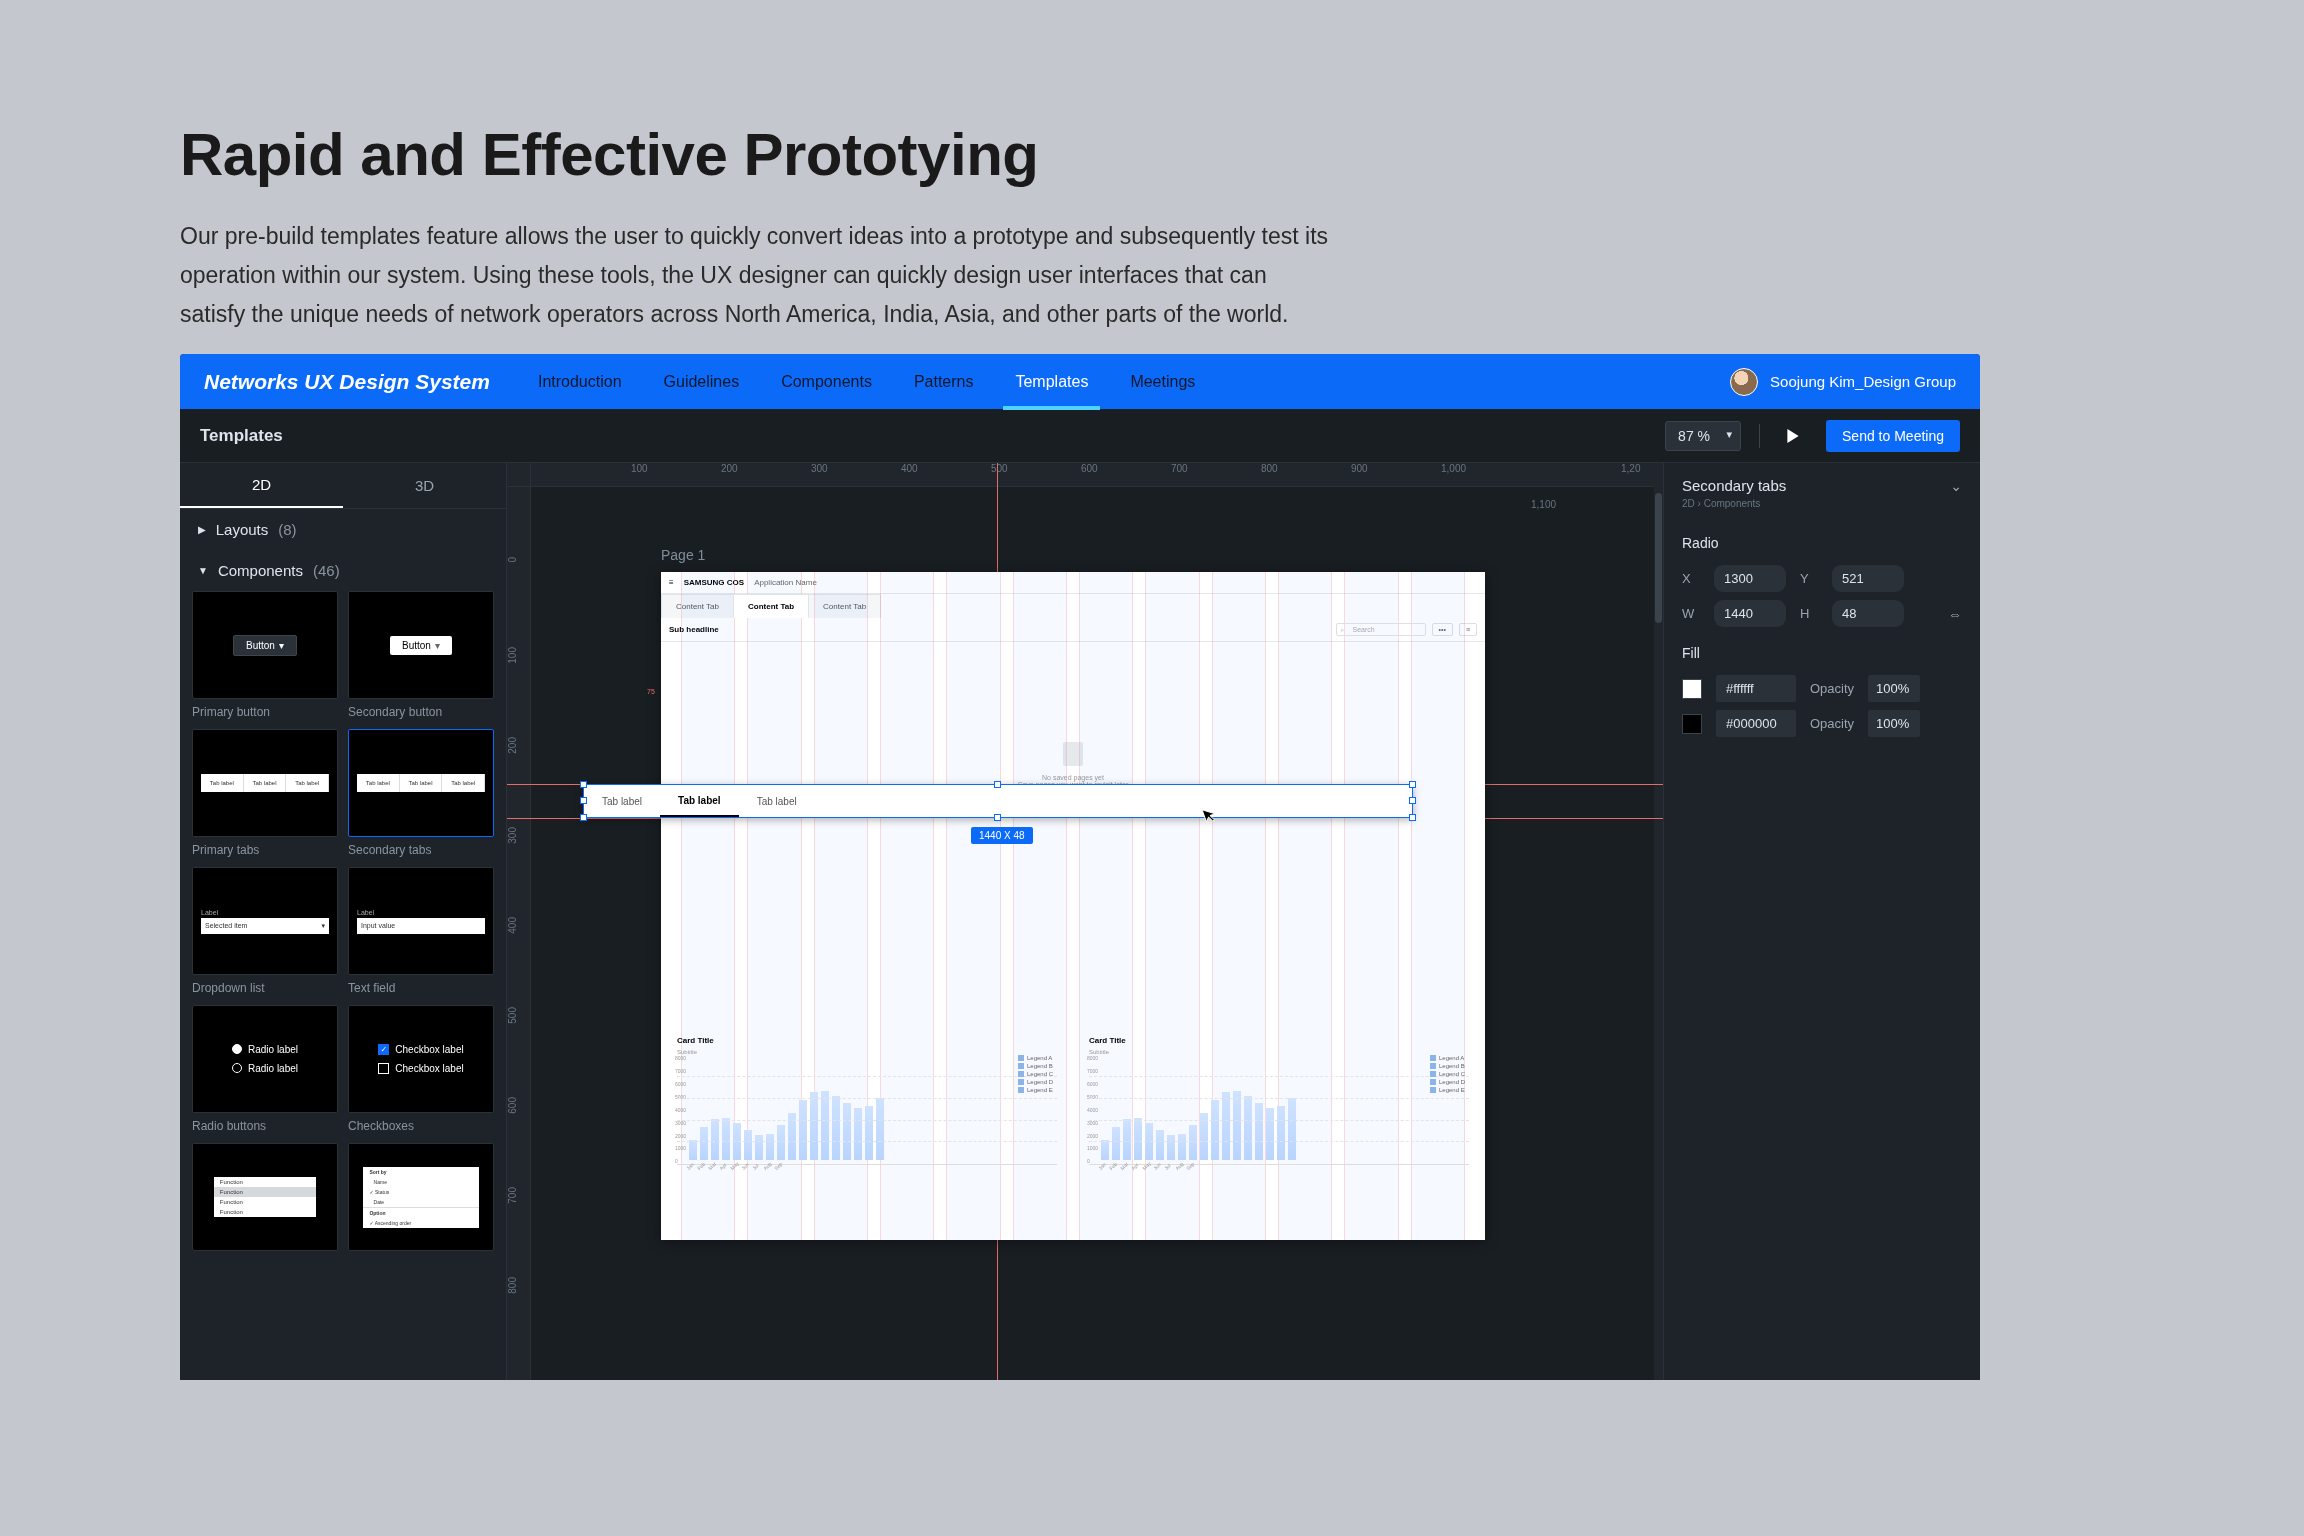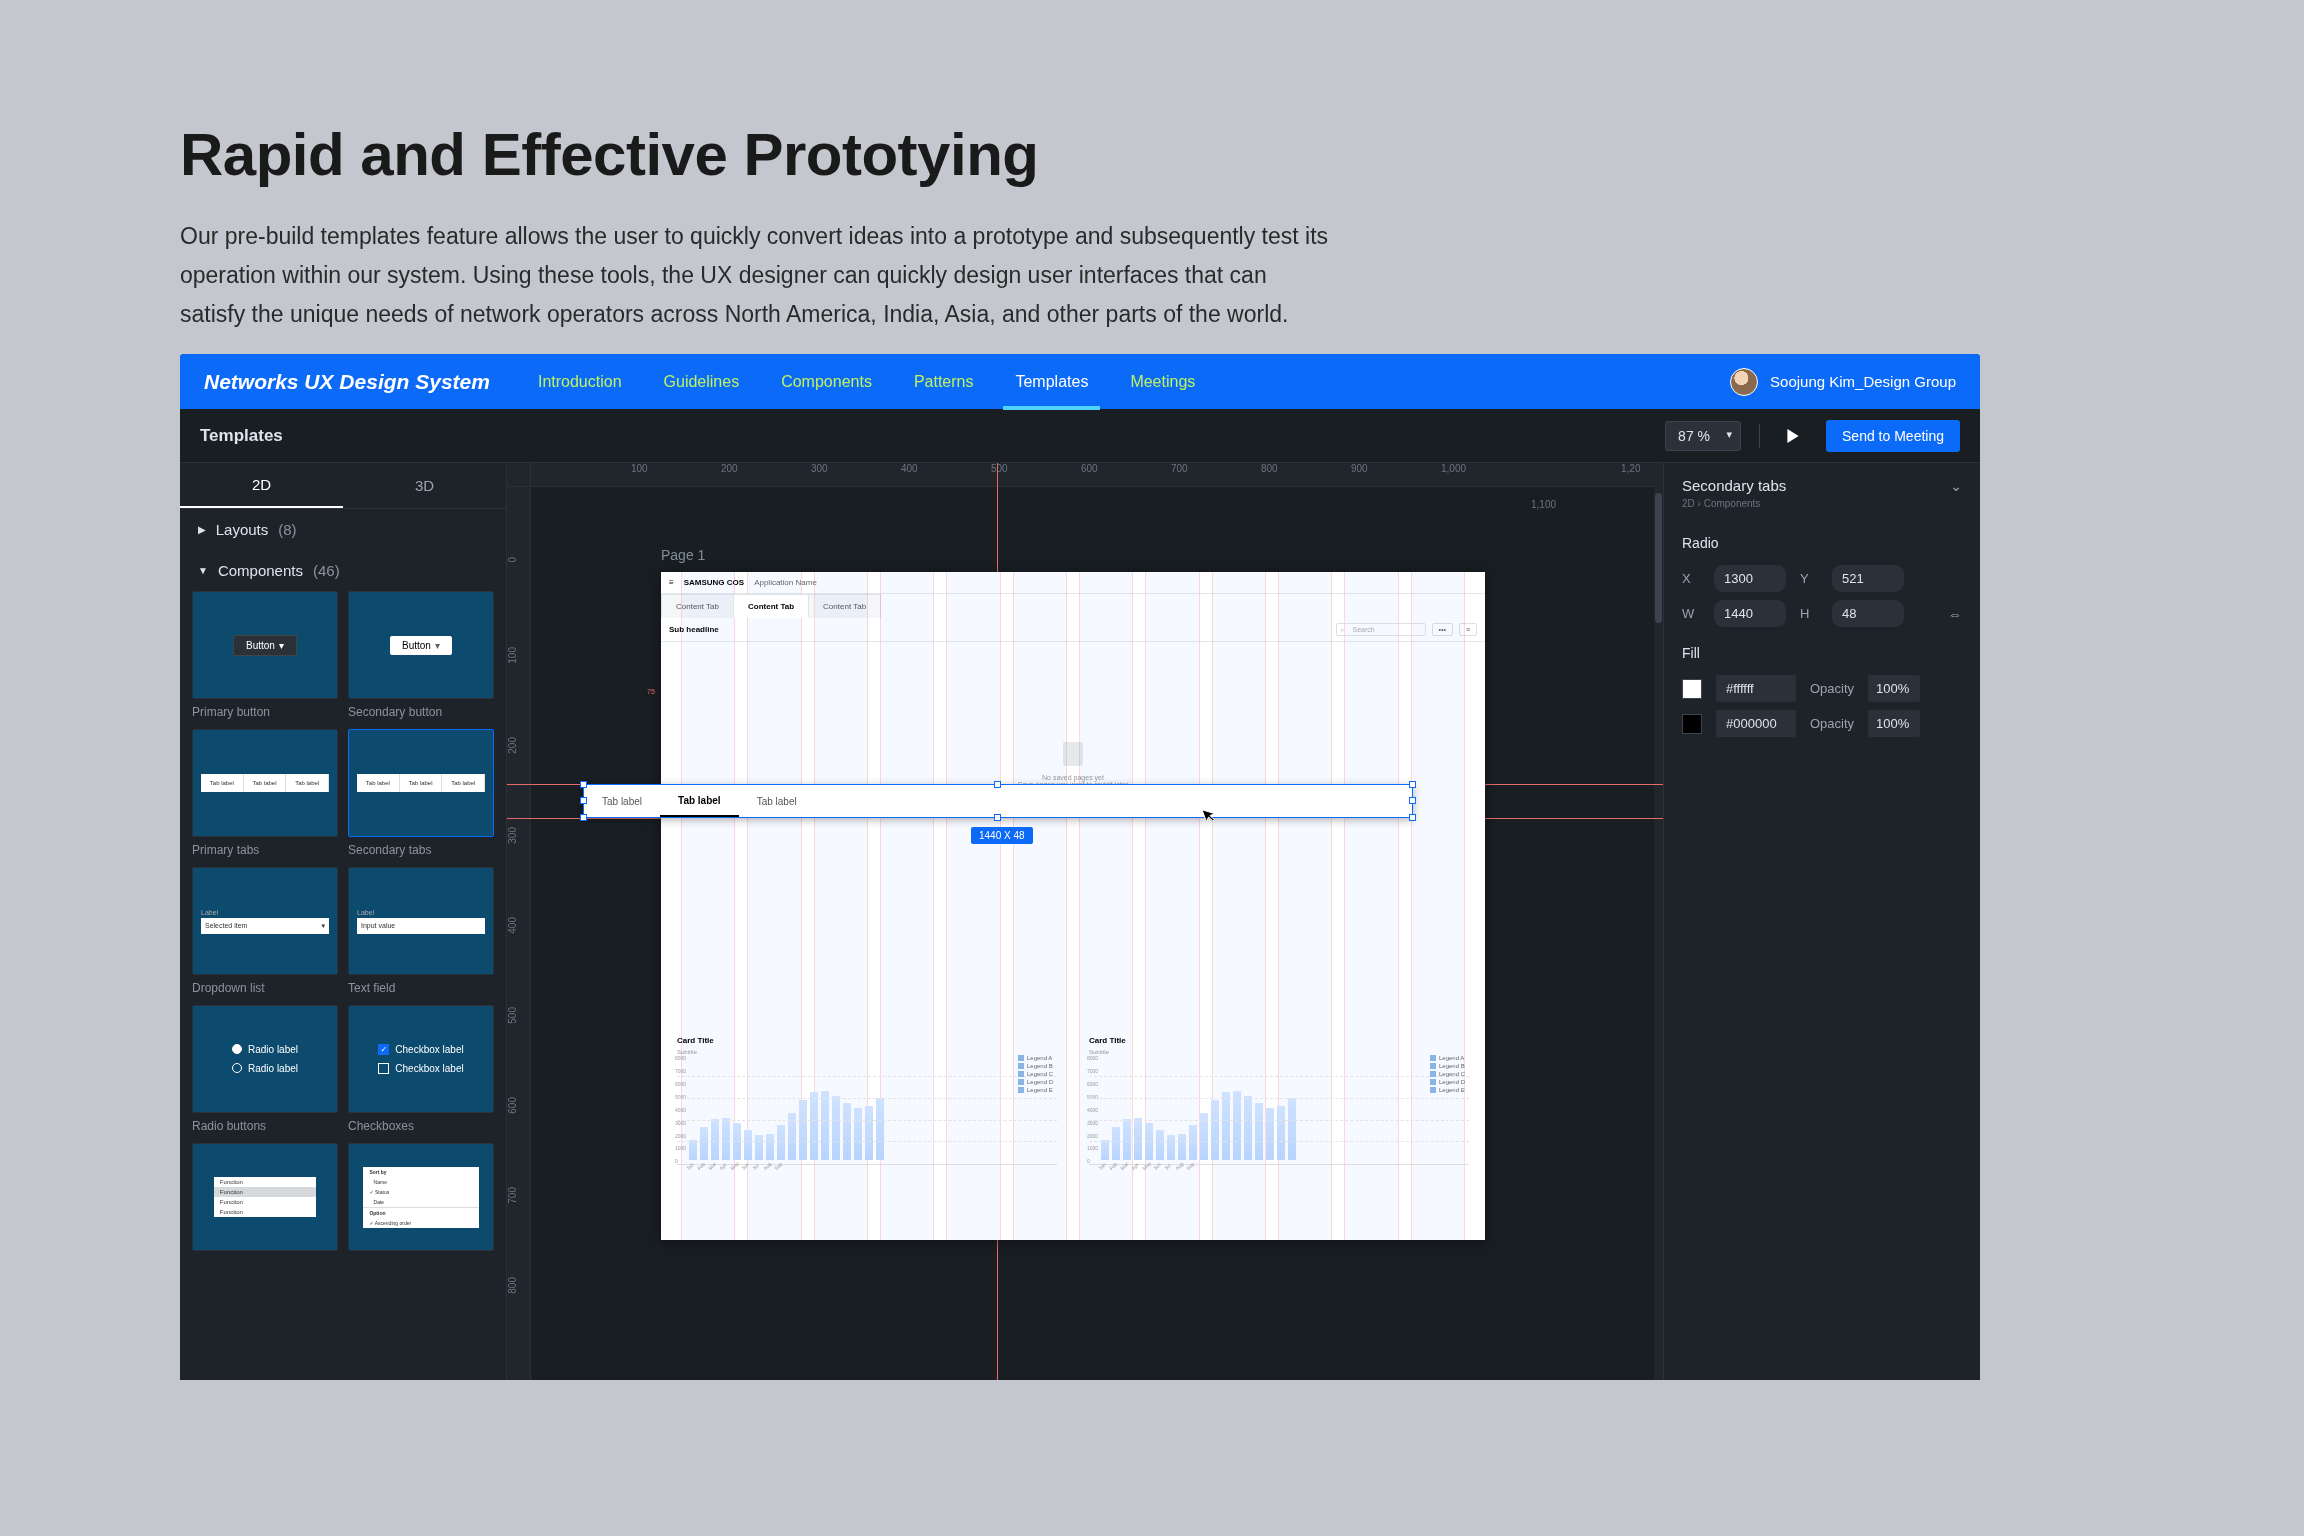--- a/index.html
+++ b/index.html
@@ -8,21 +8,21 @@
 .page-wrapper { padding: 120px 180px 0 180px; }
 .page-title { font-size: 60px; font-weight: 800; color: #1a1a1a; margin-bottom: 28px; letter-spacing: -0.5px; }
 .page-description { font-size: 23px; color: #2a2a2a; line-height: 1.7; max-width: 1150px; margin-bottom: 20px; }
 
 .app-window { background: #191e23; border-radius: 4px 4px 0 0; overflow: hidden; width: 1800px; height: 1026px; position: relative; }
 
 
 .topbar { background: #0b6af7; height: 55px; display: flex; align-items: center; padding: 0 24px; }
 .logo { color: #fff; font-weight: 700; font-style: italic; font-size: 21px; margin-right: 48px; }
 .nav-tabs { display: flex; gap: 42px; flex: 1; }
-.nav-tab { color: #bef264; font-size: 16px; padding: 18px 0; cursor: pointer; position: relative; }
+.nav-tab { color: #0f172a; font-size: 16px; padding: 18px 0; cursor: pointer; position: relative; }
 .nav-tab.active { color: #fff; }
 .nav-tab.active::after { content:''; position:absolute; bottom:-1px; left:-12px; right:-12px; height:4px; background:#4fd3ff; }
 .user-info { display:flex; align-items:center; gap:12px; color:#fff; font-size:15px; }
 .avatar { width:28px; height:28px; border-radius:50%; background: radial-gradient(circle at 40% 35%, #f4d4b8 30%, #8a6a4f 31%); border:1px solid #fff; }
 
 
 .subbar { background:#191e23; height:54px; border-bottom:1px solid #2a3138; display:flex; align-items:center; padding:0 20px; justify-content:space-between; }
 .subbar-title { color:#dde4ec; font-size:17px; font-weight:600; }
 .subbar-right { display:flex; align-items:center; gap:18px; }
 .zoom-dd { background:#2a3138; border:1px solid #3b434c; color:#dde4ec; padding:6px 30px 6px 12px; font-size:14px; border-radius:3px; position:relative; }
@@ -37,21 +37,21 @@
 
 .sidebar { width:327px; background:#1e2329; border-right:1px solid #2a3138; display:flex; flex-direction:column; }
 .sidebar-tabs { display:flex; height:46px; border-bottom:1px solid #2a3138; }
 .sidebar-tab { flex:1; display:flex; align-items:center; justify-content:center; color:#9aa4af; font-size:15px; cursor:pointer; }
 .sidebar-tab.active { color:#fff; border-bottom:2px solid #fff; }
 .sidebar-section { padding:12px 18px; color:#dde4ec; font-size:15px; display:flex; align-items:center; gap:10px; cursor:pointer; }
 .sidebar-section .arrow { font-size:10px; }
 .count { color:#8a949f; font-weight:400; }
 .comp-grid { display:grid; grid-template-columns:1fr 1fr; gap:10px; padding:0 12px 12px; overflow-y:auto; }
 .comp-item { }
-.comp-thumb { background:#0c4a6e; border:1px solid #2a3138; height:108px; border-radius:2px; display:flex; align-items:center; justify-content:center; flex-direction:column; gap:8px; font-size:10px; color:#fff; padding:8px; }
+.comp-thumb { background:#000000; border:1px solid #2a3138; height:108px; border-radius:2px; display:flex; align-items:center; justify-content:center; flex-direction:column; gap:8px; font-size:10px; color:#fff; padding:8px; }
 .comp-thumb.selected { border:1.5px solid #0b6af7; }
 .comp-label { color:#8a949f; font-size:12px; margin-top:6px; }
 .thumb-btn { background:#fff; color:#000; padding:4px 12px; border-radius:2px; font-size:10px; display:flex; align-items:center; gap:4px; }
 .thumb-btn.dark { background:#2a3138; color:#fff; border:1px solid #444; }
 .thumb-tabstrip { background:#fff; width:100%; height:18px; display:flex; font-size:6px; color:#333; }
 .thumb-tabstrip > div { flex:1; display:flex; align-items:center; justify-content:center; border-right:1px solid #ddd; }
 .thumb-dd { width:100%; }
 .thumb-dd-label { color:#aaa; font-size:7px; margin-bottom:2px; }
 .thumb-dd-field { background:#fff; height:16px; font-size:7px; color:#333; padding:0 4px; display:flex; align-items:center; justify-content:space-between; }
 .thumb-radio { display:flex; gap:6px; font-size:10px; }

